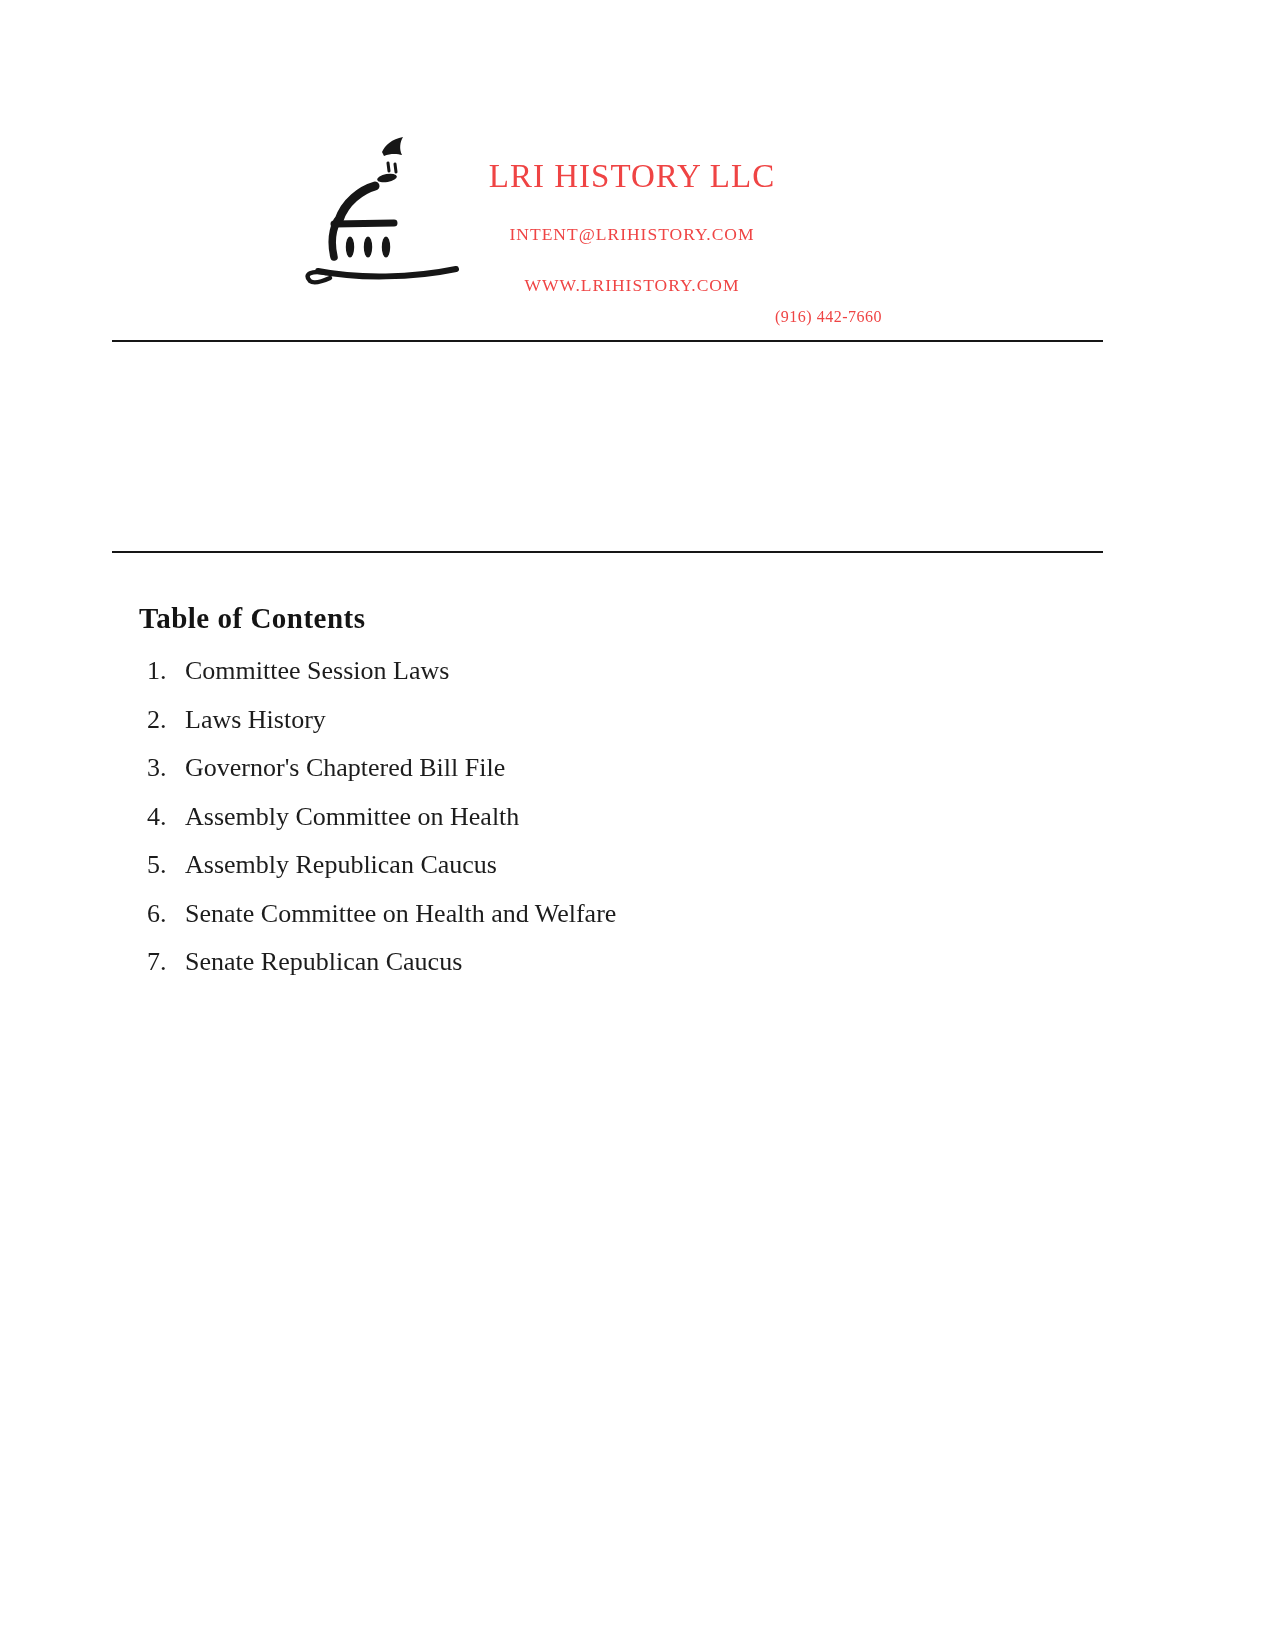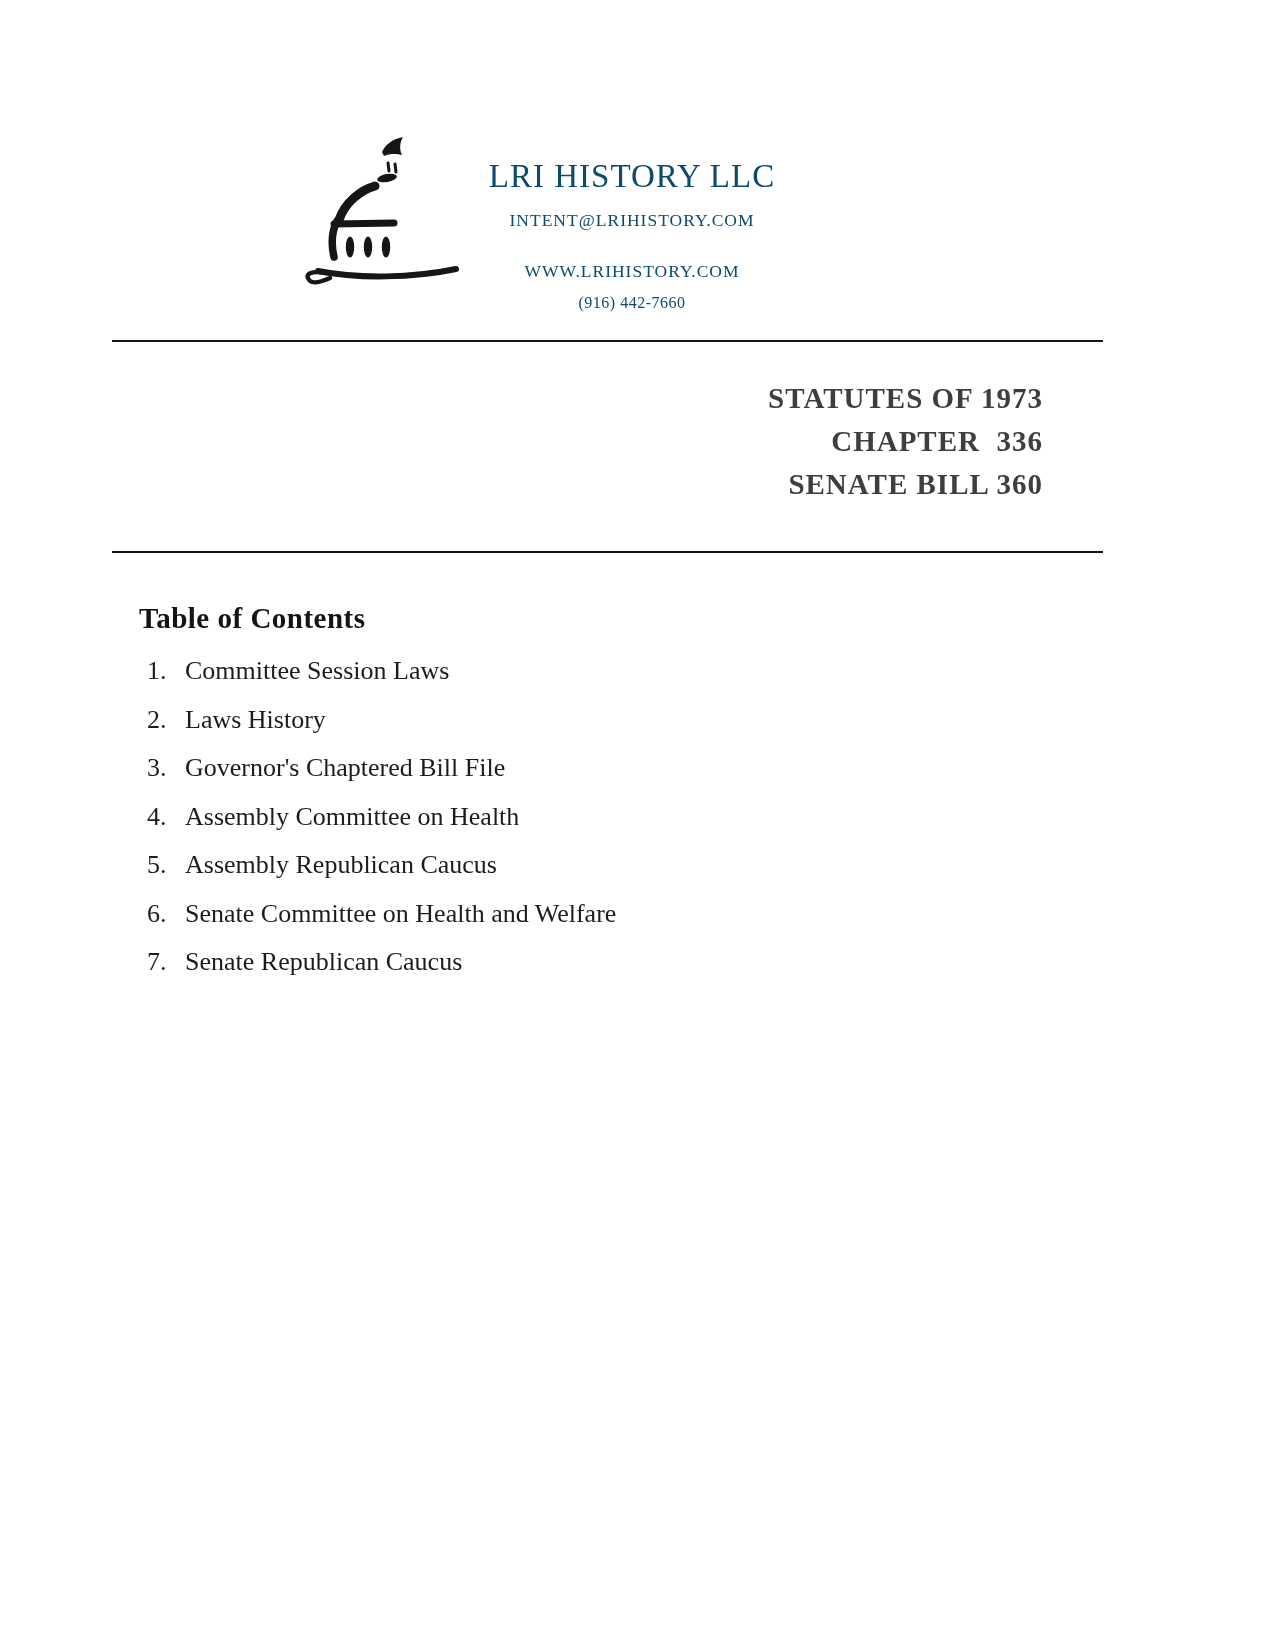--- a/index.html
+++ b/index.html
@@ -23,42 +23,43 @@
     top: 123px;
     width: 182px;
     height: 172px;
   }
   .company-block {
     position: absolute;
     left: 382px;
     top: 156px;
     width: 500px;
     text-align: center;
-    color: #0c4a6e;
+    color: #ef4444;
   }
   .company-name {
     font-size: 33px;
     line-height: 40px;
     letter-spacing: 1px;
     white-space: nowrap;
   }
   .company-email,
   .company-website {
     font-size: 17.5px;
     line-height: 31px;
     letter-spacing: 1px;
     white-space: nowrap;
     margin-top: 20px;
   }
-  .company-email { margin-top: 9px; }
+  .company-email { margin-top: 23px; }
   .company-phone {
     font-size: 16px;
     line-height: 31px;
     letter-spacing: 0.5px;
     white-space: nowrap;
+    text-align: right;
   }
 
   
   .rule {
     position: absolute;
     left: 112px;
     width: 991px;
     height: 2px;
     background: #161616;
   }
@@ -150,25 +151,20 @@
 
   <div class="company-block">
     <div class="company-name">LRI HISTORY LLC</div>
     <div class="company-email">INTENT@LRIHISTORY.COM</div>
     <div class="company-website">WWW.LRIHISTORY.COM</div>
     <div class="company-phone">(916) 442-7660</div>
   </div>
 
   <div class="rule rule-top"></div>
 
-  <div class="ref-block">
-    <div class="ref-line">STATUTES OF 1973</div>
-    <div class="ref-line">CHAPTER  336</div>
-    <div class="ref-line">SENATE BILL 360</div>
-  </div>
 
   <div class="rule rule-bottom"></div>
 
   <h1 class="toc-title">Table of Contents</h1>
 
   <div class="toc-list">
     <div class="toc-item">
       <span class="toc-item-number">1.</span>
       <span class="toc-item-label">Committee Session Laws</span>
     </div>

